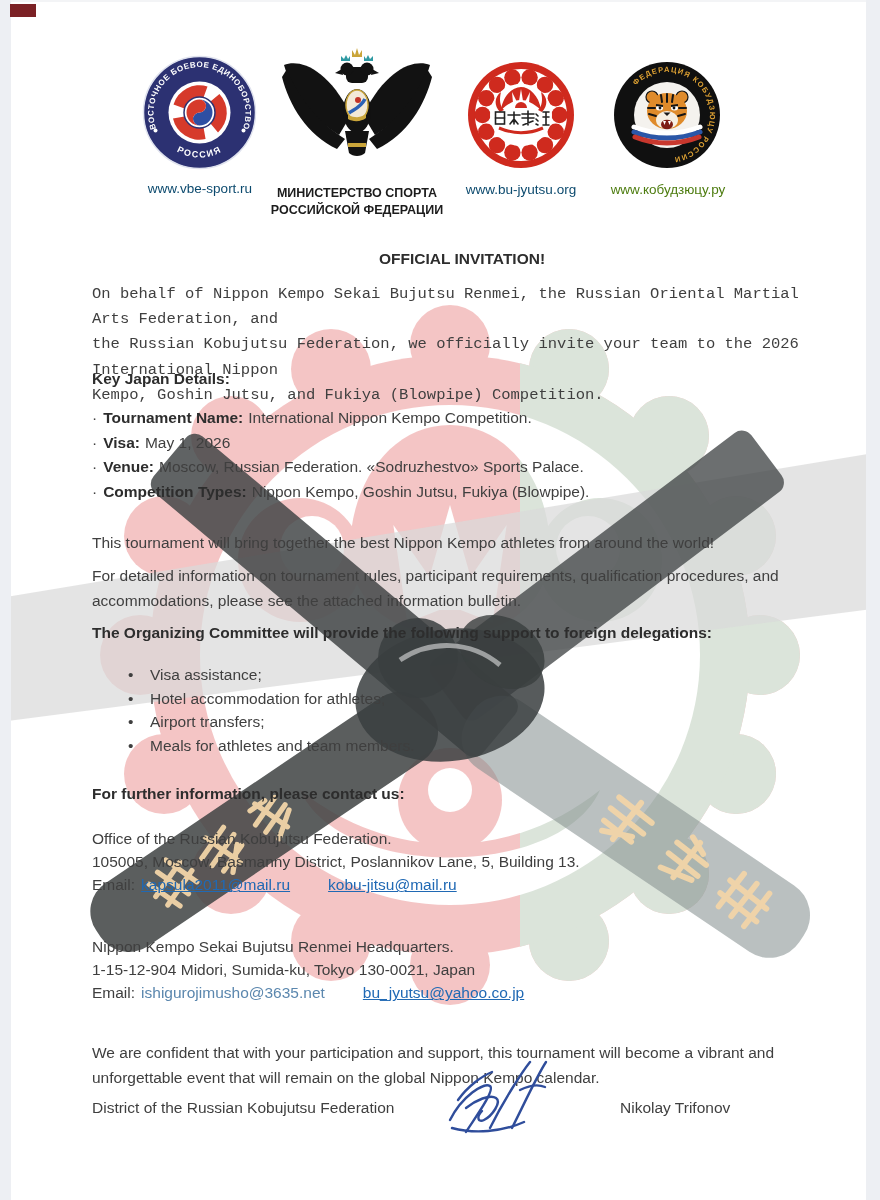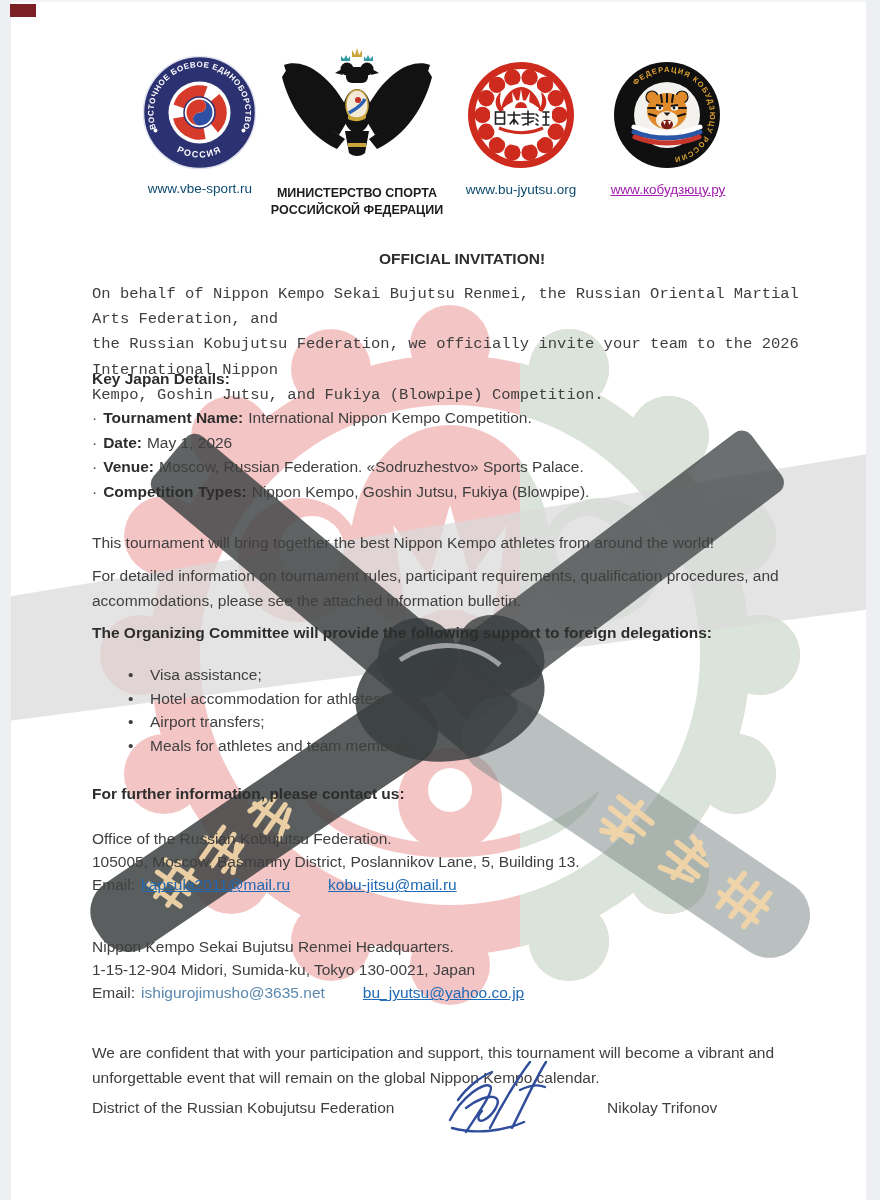--- a/index.html
+++ b/index.html
@@ -6,42 +6,42 @@
   .stage{position:relative;width:880px;height:1200px;background:#ffffff;overflow:hidden;
          font-family:"Liberation Sans",sans-serif;color:#3f3f3f;}
   .edge{position:absolute;background:#edeff3;}
   .edge.left{left:0;top:0;width:11px;height:1200px;}
   .edge.right{right:0;top:0;width:14px;height:1200px;}
   .edge.top{left:0;top:0;width:880px;height:2px;background:#f3f4f6;}
   .corner-mark{position:absolute;left:10px;top:4px;width:26px;height:13px;background:#7b2125;}
   .wm{position:absolute;left:0;top:0;pointer-events:none;}
   .logo{position:absolute;}
   .caption{position:absolute;font-size:13.5px;text-align:center;color:#0c4a6e;text-decoration:none;}
-  .caption.link-underline{text-decoration:underline;color:#a21caf;}
+  .caption.link-underline{color:#4d7c0f;}
   .ministry-caption{position:absolute;font-size:12.5px;font-weight:bold;color:#1c1c1c;
                     text-align:center;line-height:17px;}
   .block{position:absolute;left:92px;width:740px;font-size:15.5px;line-height:25.2px;
          white-space:pre-line;}
   .bold{font-weight:bold;color:#2d2d2d;}
   .center{text-align:center;}
   .details{position:absolute;left:92px;width:740px;font-size:15.5px;}
   .detail-line{line-height:24.5px;}
   .detail-line .dot{margin-right:6px;}
   .detail-line .val{margin-left:5px;}
   ul.support{position:absolute;left:128px;top:663px;margin:0;padding:0;list-style:none;
              font-size:15.5px;}
   ul.support li{position:relative;line-height:23.5px;padding-left:22px;}
   ul.support li::before{content:"•";position:absolute;left:0;top:0;color:#3f3f3f;}
   .contact{position:absolute;left:92px;width:740px;font-size:15.5px;line-height:23.2px;}
   a.em{color:#2069b4;text-decoration:underline;}
   a.em.plain{color:#5b87ae;text-decoration:none;}
   a.em.gap{margin-left:38px;}
   .email-label{margin-right:6px;}
   .sig-role{position:absolute;left:92px;top:1099px;font-size:15.5px;}
-  .sig-name{position:absolute;left:607px;top:1099px;font-size:15.5px;text-align:center;}
+  .sig-name{position:absolute;left:620px;top:1099px;font-size:15.5px;text-align:center;}
   .sig-svg{position:absolute;left:432px;top:1056px;}
 </style>
 </head>
 <body>
 
 <div class="stage">
 
   <svg class="wm" width="880" height="1200" viewBox="0 0 880 1200">
     <defs>
       <clipPath id="clipR">
@@ -274,21 +274,21 @@
 the Russian Kobujutsu Federation, we officially invite your team to the 2026 International Nippon
 Kempo, Goshin Jutsu, and Fukiya (Blowpipe) Competition.</div>
 
   <div class="block bold" style="top:366px;">Key Japan Details:</div>
 
   <div class="details" style="top:406px;">
     <div class="detail-line">
       <span class="dot">·</span><span class="bold">Tournament Name:</span><span class="val">International Nippon Kempo Competition.</span>
     </div>
     <div class="detail-line">
-      <span class="dot">·</span><span class="bold">Date:</span><span class="val">May 1, 2026</span>
+      <span class="dot">·</span><span class="bold">Visa:</span><span class="val">May 1, 2026</span>
     </div>
     <div class="detail-line">
       <span class="dot">·</span><span class="bold">Venue:</span><span class="val">Moscow, Russian Federation. «Sodruzhestvo» Sports Palace.</span>
     </div>
     <div class="detail-line">
       <span class="dot">·</span><span class="bold">Competition Types:</span><span class="val">Nippon Kempo, Goshin Jutsu, Fukiya (Blowpipe).</span>
     </div>
   </div>
 
   <div class="block" style="top:530px;">This tournament will bring together the best Nippon Kempo athletes from around the world!</div>

